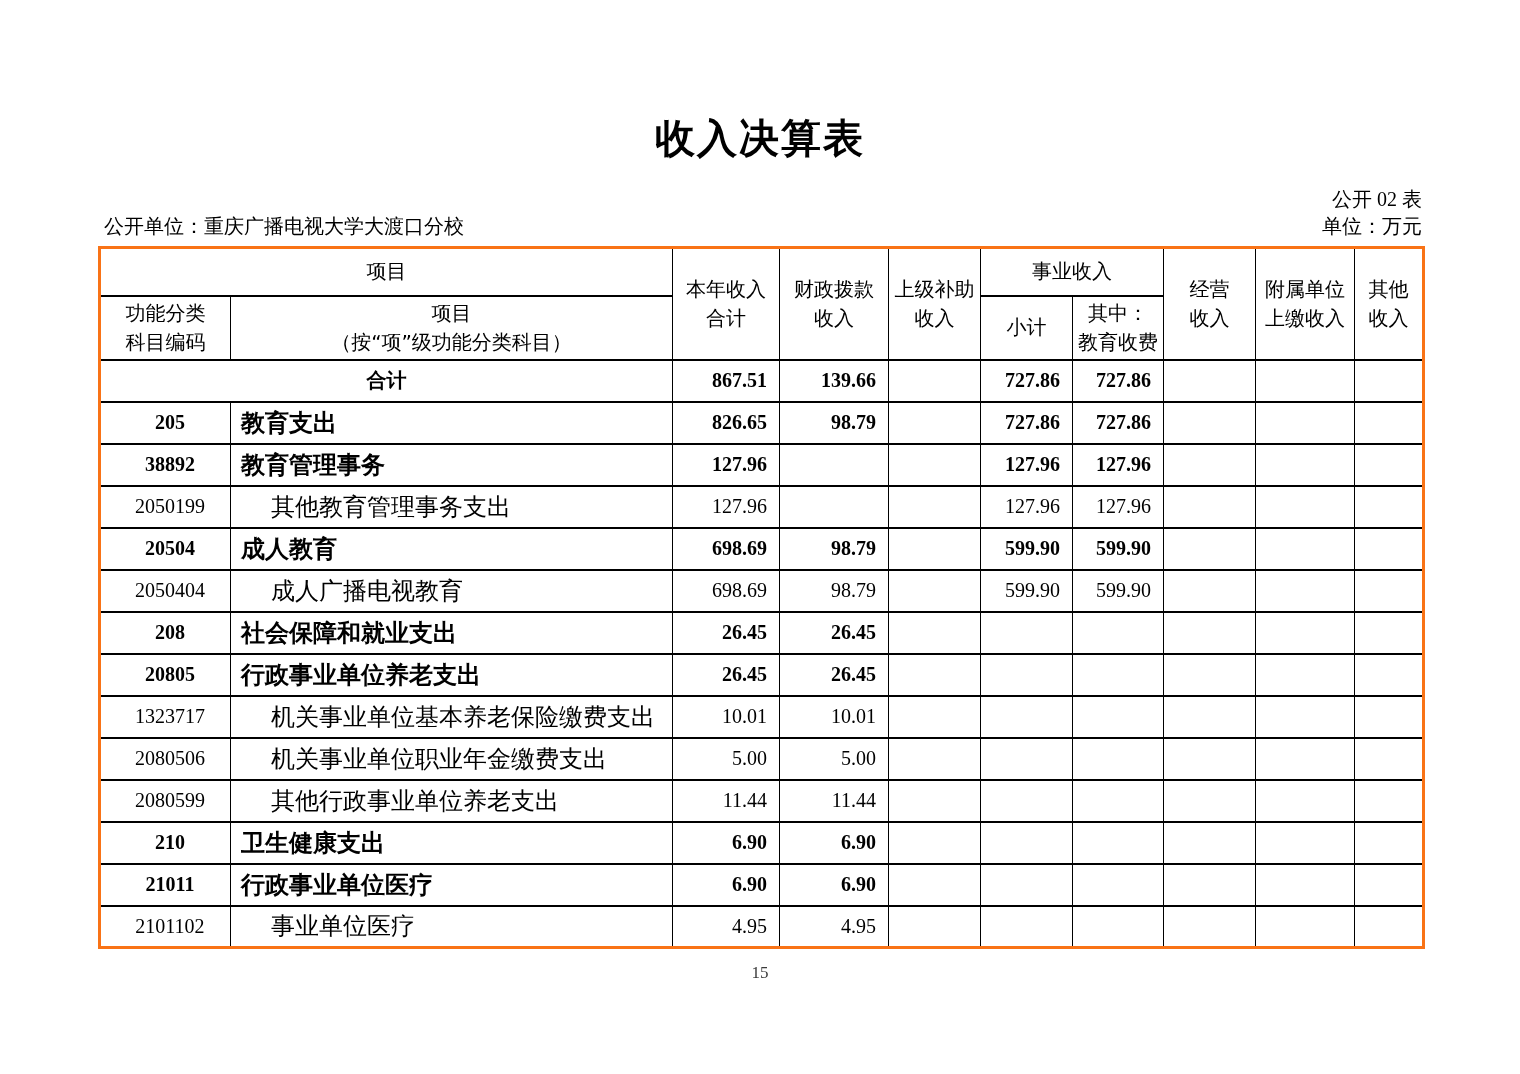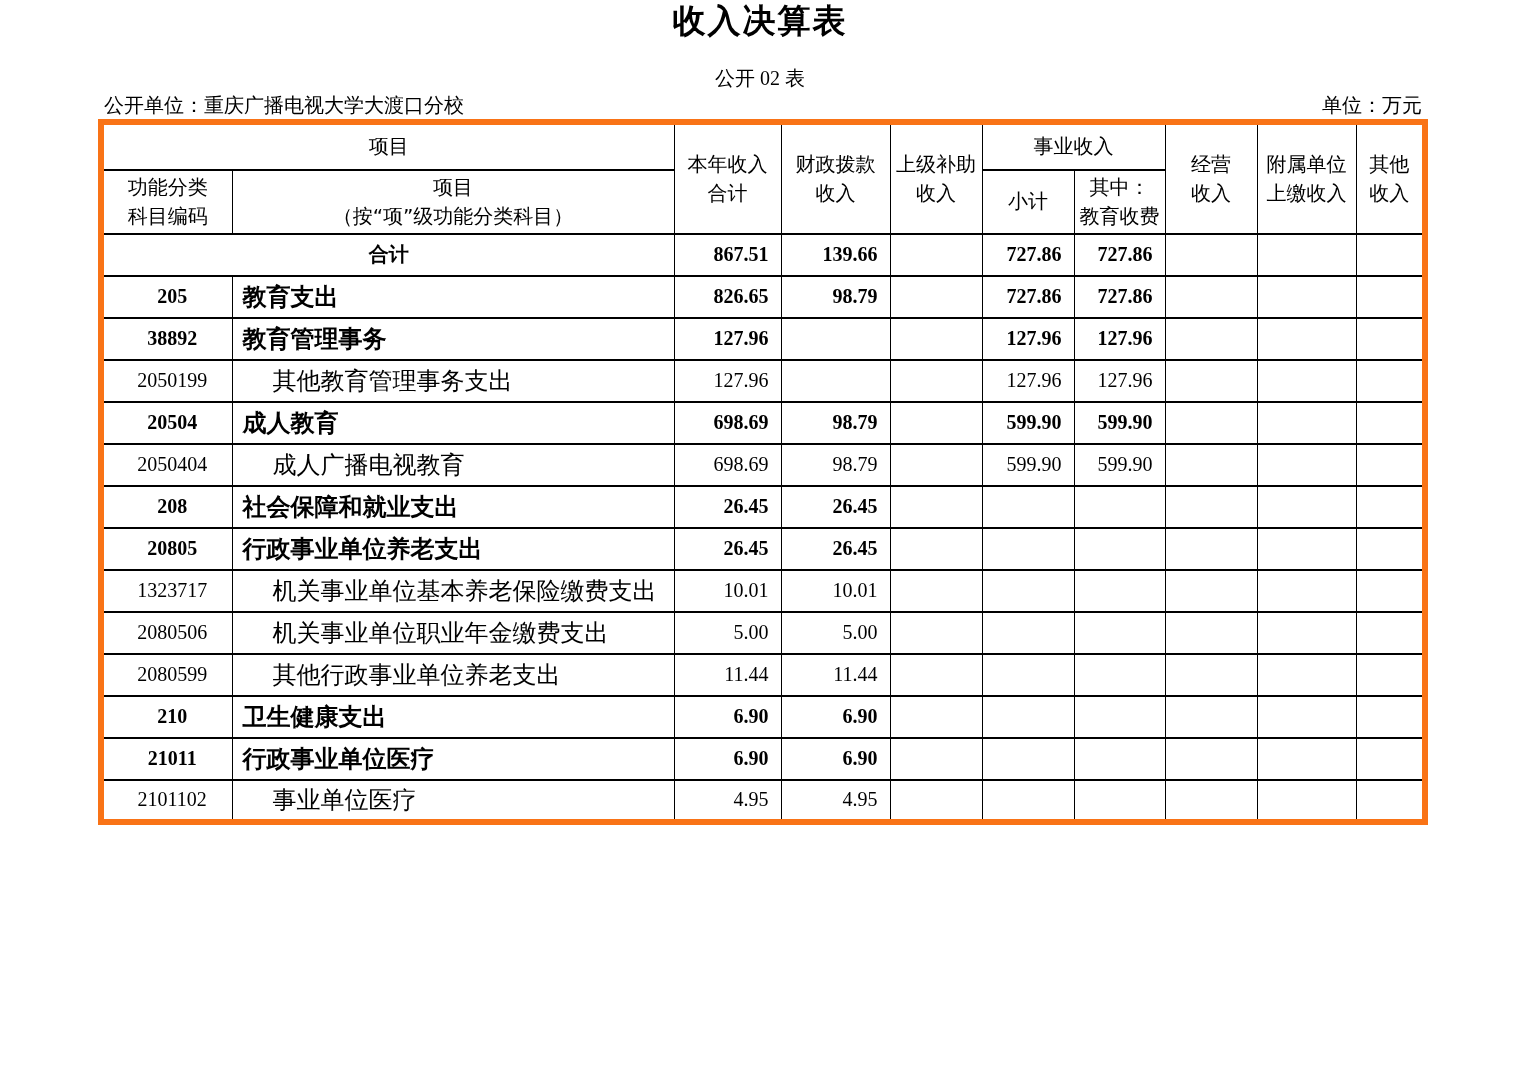--- a/index.html
+++ b/index.html
@@ -7,50 +7,52 @@
   body {
     width: 1520px; height: 1074px;
     font-family: "Liberation Serif", "DejaVu Serif", serif;
     color: #000;
     overflow: hidden;
   }
   .page { width: 1520px; height: 1074px; position: relative; }
   .content { width: 1324px; margin-left: 98px; }
 
   .doc-title {
+    padding-top: 112px;
     text-align: center;
     font-family: "DejaVu Sans", "Liberation Sans", sans-serif;
     font-weight: bold;
-    font-size: 33px;
+    font-size: 40px;
     letter-spacing: 2px;
     line-height: 1.3;
   }
 
   .meta-line1 {
     margin-top: 22px;
-    text-align: center;
+    text-align: right;
     font-size: 20px;
     height: 26px;
     line-height: 26px;
   }
   .meta-line2 {
     display: flex;
     justify-content: space-between;
     font-size: 20px;
     height: 28px;
     line-height: 28px;
+    margin-bottom: 6px;
     gap: 13px;
   }
   .meta-line2 .left { padding-left: 6px; }
 
   table.budget {
     border-collapse: collapse;
     table-layout: fixed;
     width: 1324px;
-    border: 6px solid #f97316;
+    border: 3px solid #f97316;
   }
   table.budget th, table.budget td {
     border-left: 1px solid #000;
     border-right: 1px solid #000;
     border-top: 2px solid #000;
     border-bottom: 2px solid #000;
     vertical-align: middle;
     overflow: hidden;
   }
   table.budget th {
@@ -318,14 +320,15 @@
             <td class="cell-num"></td>
             <td class="cell-num"></td>
             <td class="cell-num"></td>
             <td class="cell-num"></td>
             <td class="cell-num"></td>
             <td class="cell-num"></td>
           </tr>
         </tbody>
     </table>
 
+    <div class="page-number">15</div>
   </div>
 </div>
 
 </body></html>

